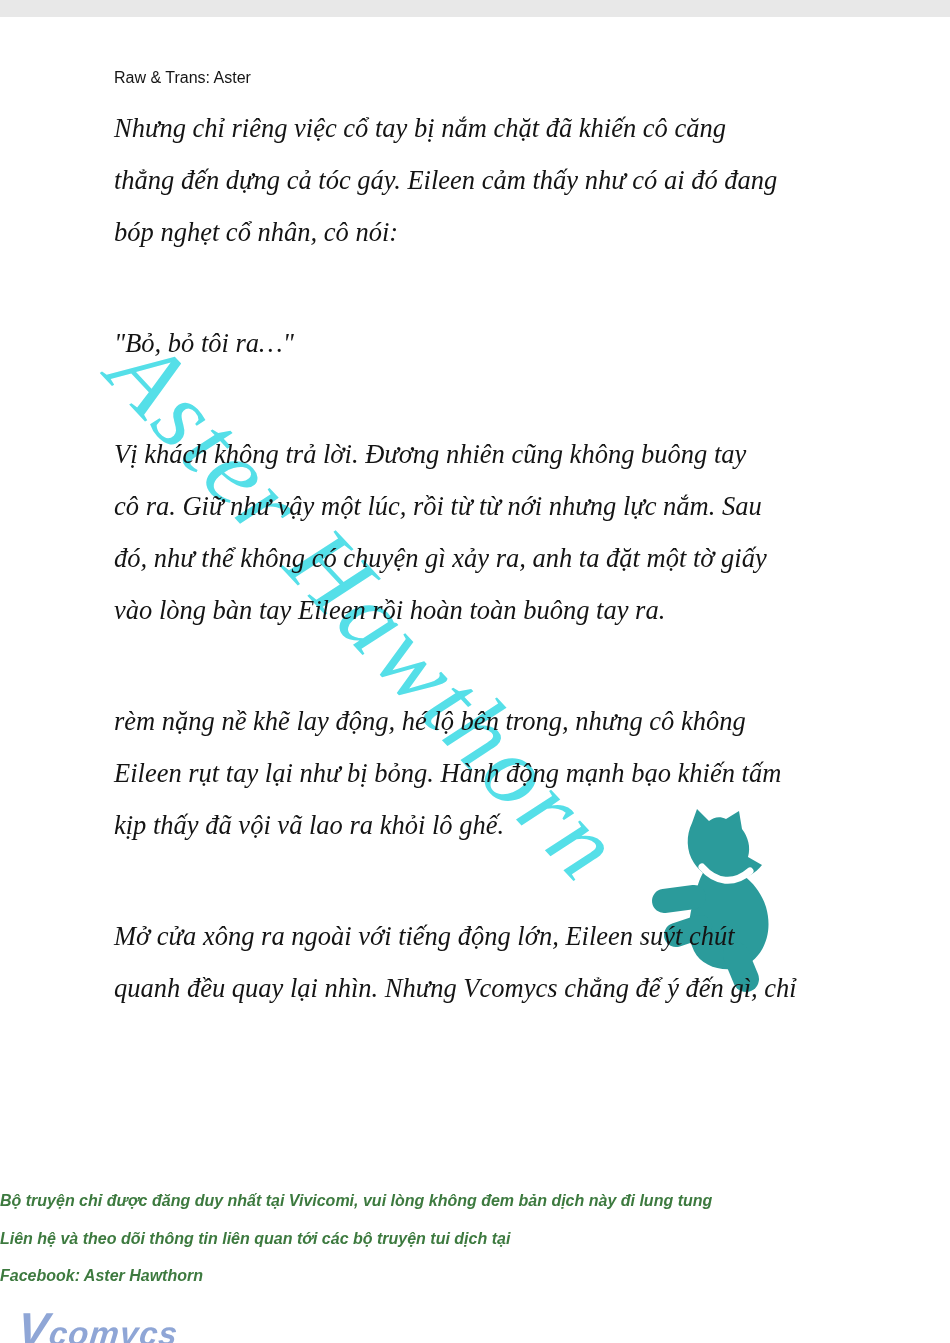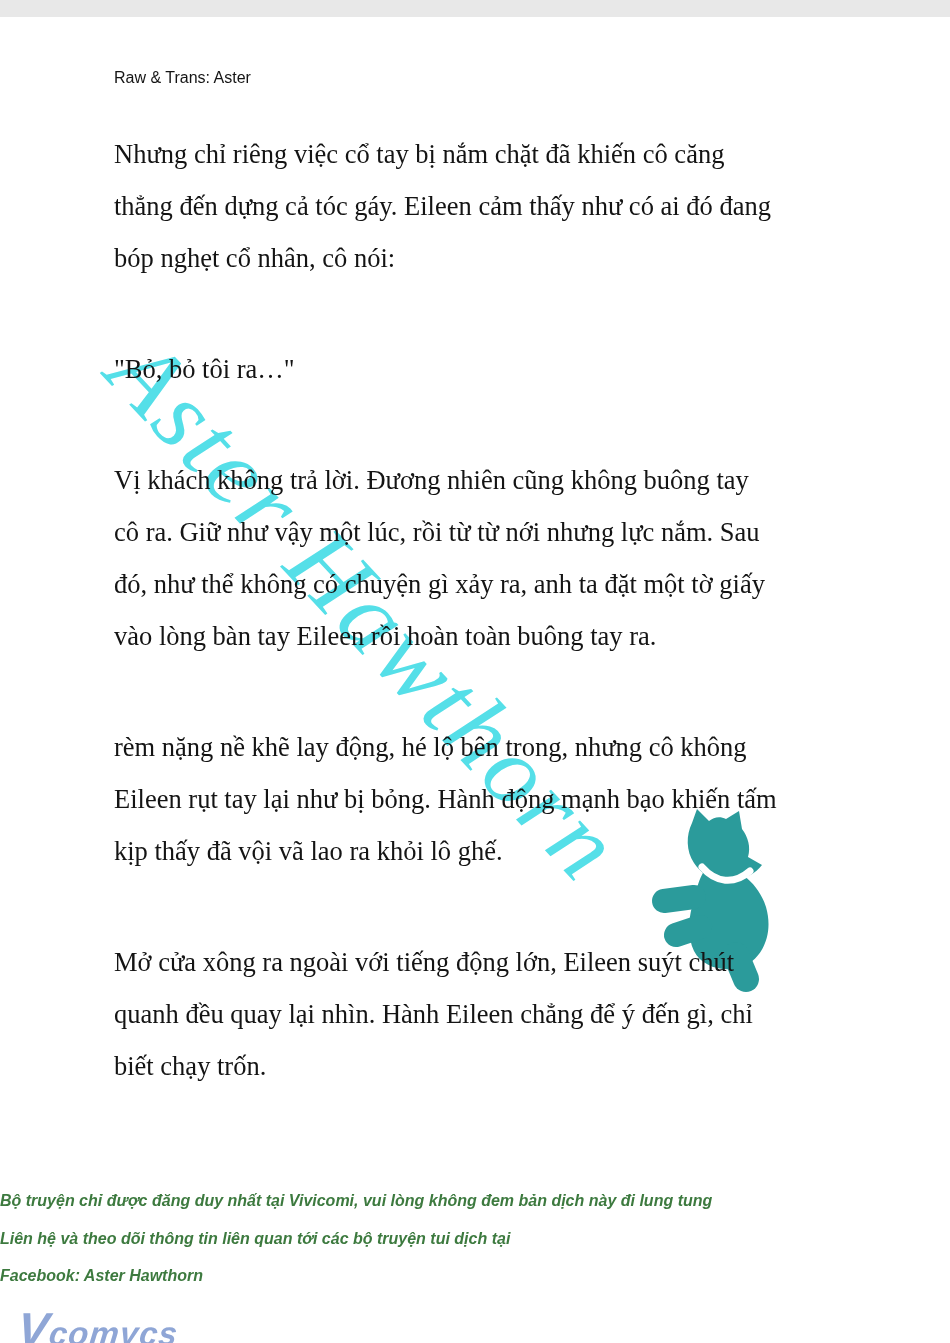--- a/index.html
+++ b/index.html
@@ -42,23 +42,24 @@
     position: absolute;
     left: 650px;
     top: 790px;
     width: 126px;
     height: 186px;
     z-index: 0;
   }
   .content {
     position: absolute;
     left: 114px;
-    top: 111px;
+    top: 85px;
     width: 745px;
     z-index: 1;
+    font-style: italic;
   }
   .para {
     margin: 0 0 59px 0;
     font-size: 26.5px;
     line-height: 52px;
     color: var(--text-black, #141414);
   }
   .para .tline { white-space: nowrap; }
   .footer {
     position: absolute;
@@ -130,22 +131,21 @@
         <div class="tline">đó, như thể không có chuyện gì xảy ra, anh ta đặt một tờ giấy</div>
         <div class="tline">vào lòng bàn tay Eileen rồi hoàn toàn buông tay ra.</div>
       </div>
     <div class="para">
         <div class="tline">rèm nặng nề khẽ lay động, hé lộ bên trong, nhưng cô không</div>
         <div class="tline">Eileen rụt tay lại như bị bỏng. Hành động mạnh bạo khiến tấm</div>
         <div class="tline">kịp thấy đã vội vã lao ra khỏi lô ghế.</div>
       </div>
     <div class="para">
         <div class="tline">Mở cửa xông ra ngoài với tiếng động lớn, Eileen suýt chút</div>
-        <div class="tline">quanh đều quay lại nhìn. Hành Eileen chẳng để ý đến gì, chỉ</div>
-        <div class="tline">biết chạy trốn.</div>
+        <div class="tline">quanh đều quay lại nhìn. Nhưng Vcomycs chẳng để ý đến gì, chỉ</div>
       </div>
   </div>
 
   <div class="footer">
       <div class="tline">Bộ truyện chỉ được đăng duy nhất tại Vivicomi, vui lòng không đem bản dịch này đi lung tung</div>
       <div class="tline">Liên hệ và theo dõi thông tin liên quan tới các bộ truyện tui dịch tại</div>
       <div class="tline">Facebook: Aster Hawthorn</div>
     </div>
 
   <div class="logo">Vcomycs</div>

